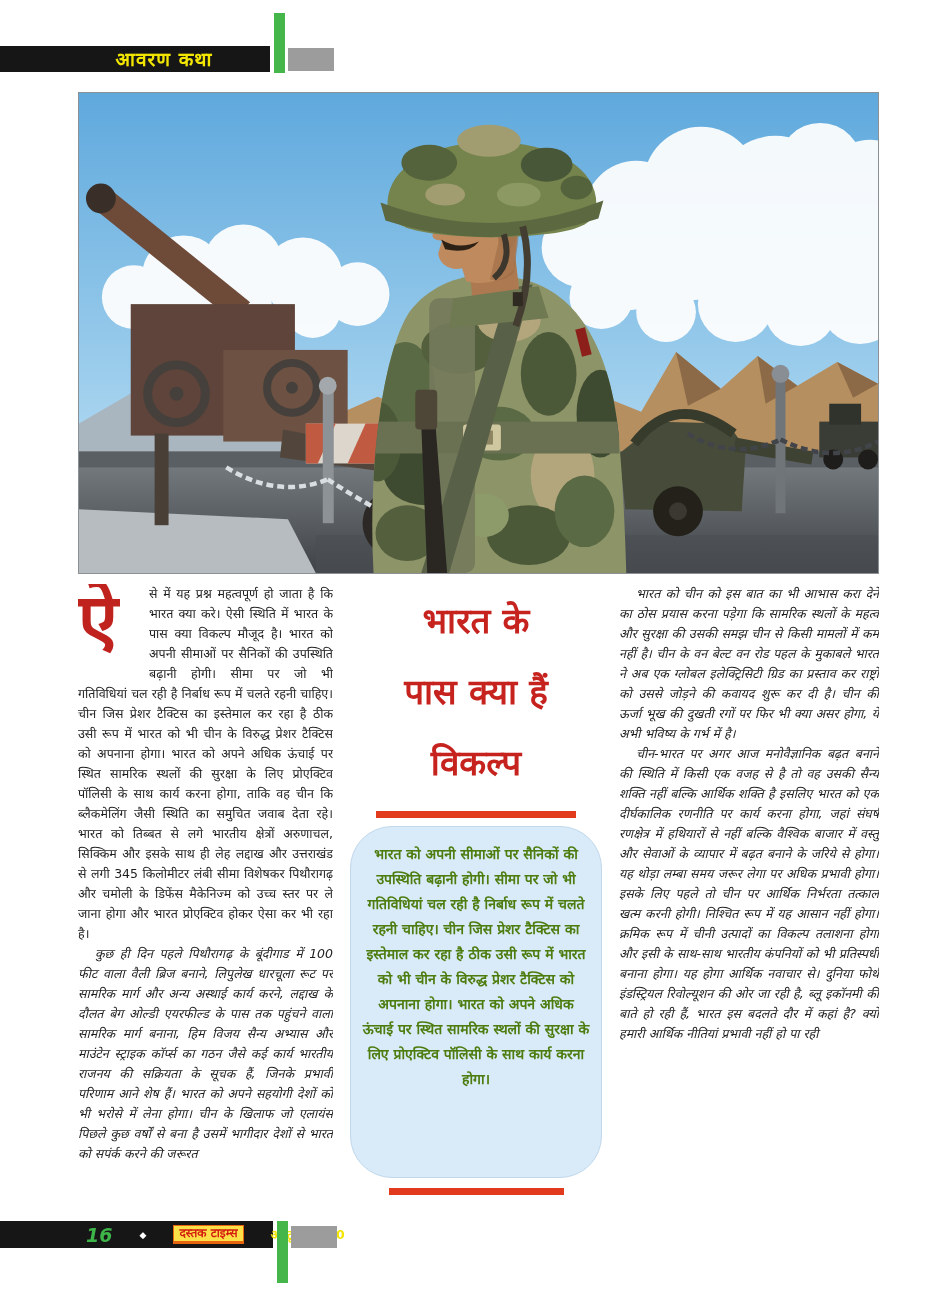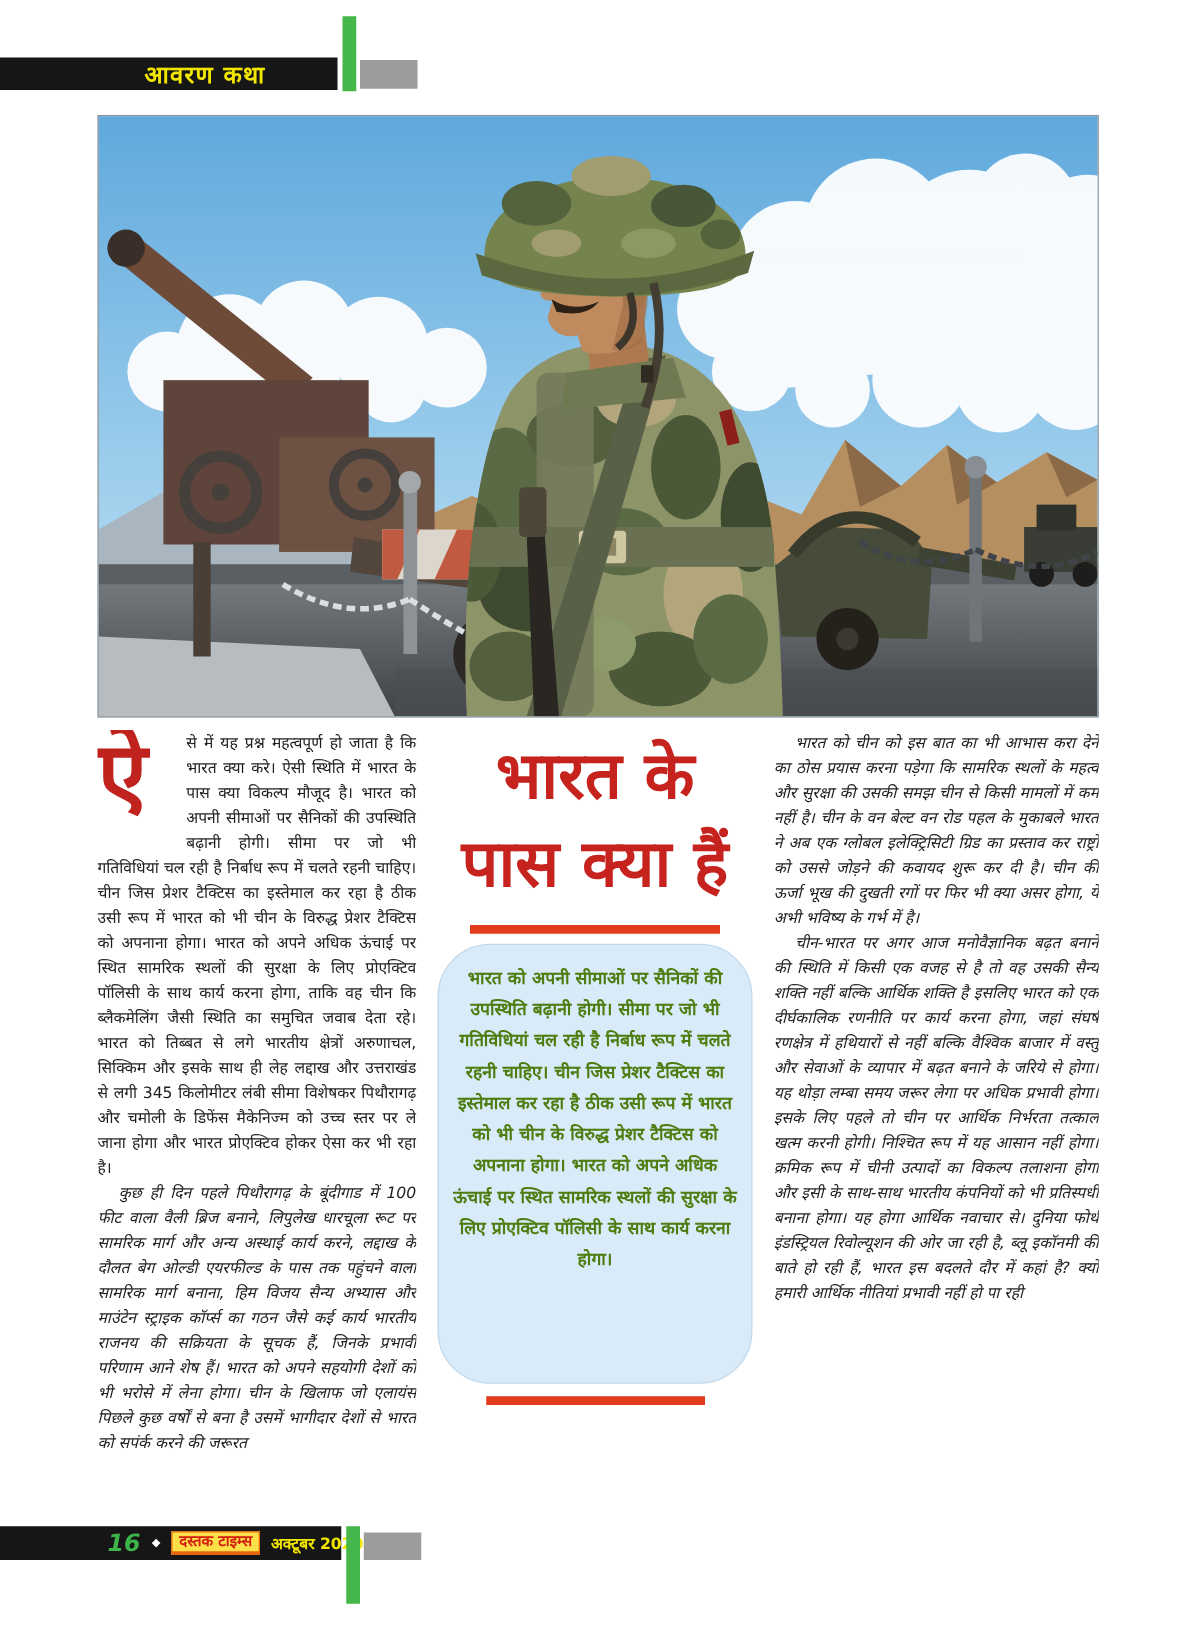--- a/index.html
+++ b/index.html
@@ -22,32 +22,32 @@
   .cols{position:absolute;left:78px;top:584px;width:801px;height:642px;display:flex;gap:12px;}
   .col{overflow:hidden;text-align:justify;font-size:12.5px;line-height:20px;color:#1d1d1d;}
   .col--1{width:255px;}
   .col--2{width:262px;overflow:visible;text-align:center;}
   .col--3{width:260px;}
   .col p{margin:0;}
   .col p.indent{text-indent:17px;font-style:italic;}
   .dropcap{float:left;width:64px;height:80px;font-size:72px;line-height:66px;font-weight:bold;
            color:#c0231e;margin:3px 7px 0 0;}
 
-  .headline{margin:2px 0 0;color:#c6231f;font-weight:bold;font-size:52px;line-height:71px;}
+  .headline{margin:2px 0 0;color:#c6231f;font-weight:bold;font-size:35px;line-height:71px;}
   .headline span{display:block;}
   .rule{background:#e23a1d;height:7px;}
   .rule--top{width:200px;margin:12px auto 8px;}
   .rule--bottom{width:175px;margin:10px auto 0;}
   .quote{box-sizing:border-box;width:252px;height:352px;margin:0 auto;background:#d9eaf8;
          border:1px solid #c0d8ec;border-radius:42px;padding:15px 11px;font-weight:bold;
          font-size:14px;line-height:25px;text-align:center;color:#4d7c0f;overflow:hidden;}
 
   
   .botbar-black{position:absolute;left:0;top:1221px;width:273px;height:27px;background:#161616;
-    display:flex;align-items:center;gap:9px;padding-left:86px;box-sizing:border-box;}
+    display:flex;align-items:center;gap:27px;padding-left:86px;box-sizing:border-box;}
   .pg-num{color:#3db549;font-weight:bold;font-size:19px;font-style:italic;}
   .pg-sep{color:#ffffff;font-size:9px;}
   .mag-logo{background:#fde047;color:#d41e10;font-weight:bold;font-size:12px;line-height:15px;
     padding:0 5px;border:1px solid #e8650f;border-bottom:3px solid #e8650f;white-space:nowrap;}
   .issue{color:#f2e600;font-weight:bold;font-size:12.5px;white-space:nowrap;}
   .accent-green-bot{position:absolute;left:277px;top:1221px;width:11px;height:62px;background:#45b649;}
   .accent-gray-bot{position:absolute;left:291px;top:1226px;width:46px;height:22px;background:#9c9c9c;}
 </style>
 </head>
 <body>
@@ -236,20 +236,21 @@
       <p>
         <span class="dropcap">ऐ</span><span>से में यह प्रश्न महत्वपूर्ण हो जाता है कि भारत क्या करे। ऐसी स्थिति में भारत के पास क्या विकल्प मौजूद है। भारत को अपनी सीमाओं पर सैनिकों की उपस्थिति बढ़ानी होगी। सीमा पर जो भी गतिविधियां चल रही है निर्बाध रूप में चलते रहनी चाहिए। चीन जिस प्रेशर टैक्टिस का इस्तेमाल कर रहा है ठीक उसी रूप में भारत को भी चीन के विरुद्ध प्रेशर टैक्टिस को अपनाना होगा। भारत को अपने अधिक ऊंचाई पर स्थित सामरिक स्थलों की सुरक्षा के लिए प्रोएक्टिव पॉलिसी के साथ कार्य करना होगा, ताकि वह चीन कि ब्लैकमेलिंग जैसी स्थिति का समुचित जवाब देता रहे। भारत को तिब्बत से लगे भारतीय क्षेत्रों अरुणाचल, सिक्किम और इसके साथ ही लेह लद्दाख और उत्तराखंड से लगी 345 किलोमीटर लंबी सीमा विशेषकर पिथौरागढ़ और चमोली के डिफेंस मैकेनिज्म को उच्च स्तर पर ले जाना होगा और भारत प्रोएक्टिव होकर ऐसा कर भी रहा है।</span>
       </p>
       <p class="indent">कुछ ही दिन पहले पिथौरागढ़ के बूंदीगाड में 100 फीट वाला वैली ब्रिज बनाने, लिपुलेख धारचूला रूट पर सामरिक मार्ग और अन्य अस्थाई कार्य करने, लद्दाख के दौलत बेग ओल्डी एयरफील्ड के पास तक पहुंचने वाला सामरिक मार्ग बनाना, हिम विजय सैन्य अभ्यास और माउंटेन स्ट्राइक कॉर्प्स का गठन जैसे कई कार्य भारतीय राजनय की सक्रियता के सूचक हैं, जिनके प्रभावी परिणाम आने शेष हैं। भारत को अपने सहयोगी देशों को भी भरोसे में लेना होगा। चीन के खिलाफ जो एलायंस पिछले कुछ वर्षों से बना है उसमें भागीदार देशों से भारत को सपंर्क करने की जरूरत</p>
     </div>
 
     <div class="col col--2">
       <h1 class="headline">
         <span>भारत के</span>
         <span>पास क्या हैं</span>
+        <span>विकल्प</span>
       </h1>
       <div class="rule rule--top"></div>
       <blockquote class="quote">भारत को अपनी सीमाओं पर सैनिकों की उपस्थिति बढ़ानी होगी। सीमा पर जो भी गतिविधियां चल रही है निर्बाध रूप में चलते रहनी चाहिए। चीन जिस प्रेशर टैक्टिस का इस्तेमाल कर रहा है ठीक उसी रूप में भारत को भी चीन के विरुद्ध प्रेशर टैक्टिस को अपनाना होगा। भारत को अपने अधिक ऊंचाई पर स्थित सामरिक स्थलों की सुरक्षा के लिए प्रोएक्टिव पॉलिसी के साथ कार्य करना होगा।</blockquote>
       <div class="rule rule--bottom"></div>
     </div>
 
     <div class="col col--3">
       <p class="indent">भारत को चीन को इस बात का भी आभास करा देने का ठोस प्रयास करना पड़ेगा कि सामरिक स्थलों के महत्व और सुरक्षा की उसकी समझ चीन से किसी मामलों में कम नहीं है। चीन के वन बेल्ट वन रोड पहल के मुकाबले भारत ने अब एक ग्लोबल इलेक्ट्रिसिटी ग्रिड का प्रस्ताव कर राष्ट्रों को उससे जोड़ने की कवायद शुरू कर दी है। चीन की ऊर्जा भूख की दुखती रगों पर फिर भी क्या असर होगा, ये अभी भविष्य के गर्भ में है।</p>
       <p class="indent">चीन-भारत पर अगर आज मनोवैज्ञानिक बढ़त बनाने की स्थिति में किसी एक वजह से है तो वह उसकी सैन्य शक्ति नहीं बल्कि आर्थिक शक्ति है इसलिए भारत को एक दीर्घकालिक रणनीति पर कार्य करना होगा, जहां संघर्ष रणक्षेत्र में हथियारों से नहीं बल्कि वैश्विक बाजार में वस्तु और सेवाओं के व्यापार में बढ़त बनाने के जरिये से होगा। यह थोड़ा लम्बा समय जरूर लेगा पर अधिक प्रभावी होगा। इसके लिए पहले तो चीन पर आर्थिक निर्भरता तत्काल खत्म करनी होगी। निश्चित रूप में यह आसान नहीं होगा। क्रमिक रूप में चीनी उत्पादों का विकल्प तलाशना होगा और इसी के साथ-साथ भारतीय कंपनियों को भी प्रतिस्पर्धी बनाना होगा। यह होगा आर्थिक नवाचार से। दुनिया फोर्थ इंडस्ट्रियल रिवोल्यूशन की ओर जा रही है, ब्लू इकॉनमी की बाते हो रही हैं, भारत इस बदलते दौर में कहां है? क्यों हमारी आर्थिक नीतियां प्रभावी नहीं हो पा रही</p>
     </div>

